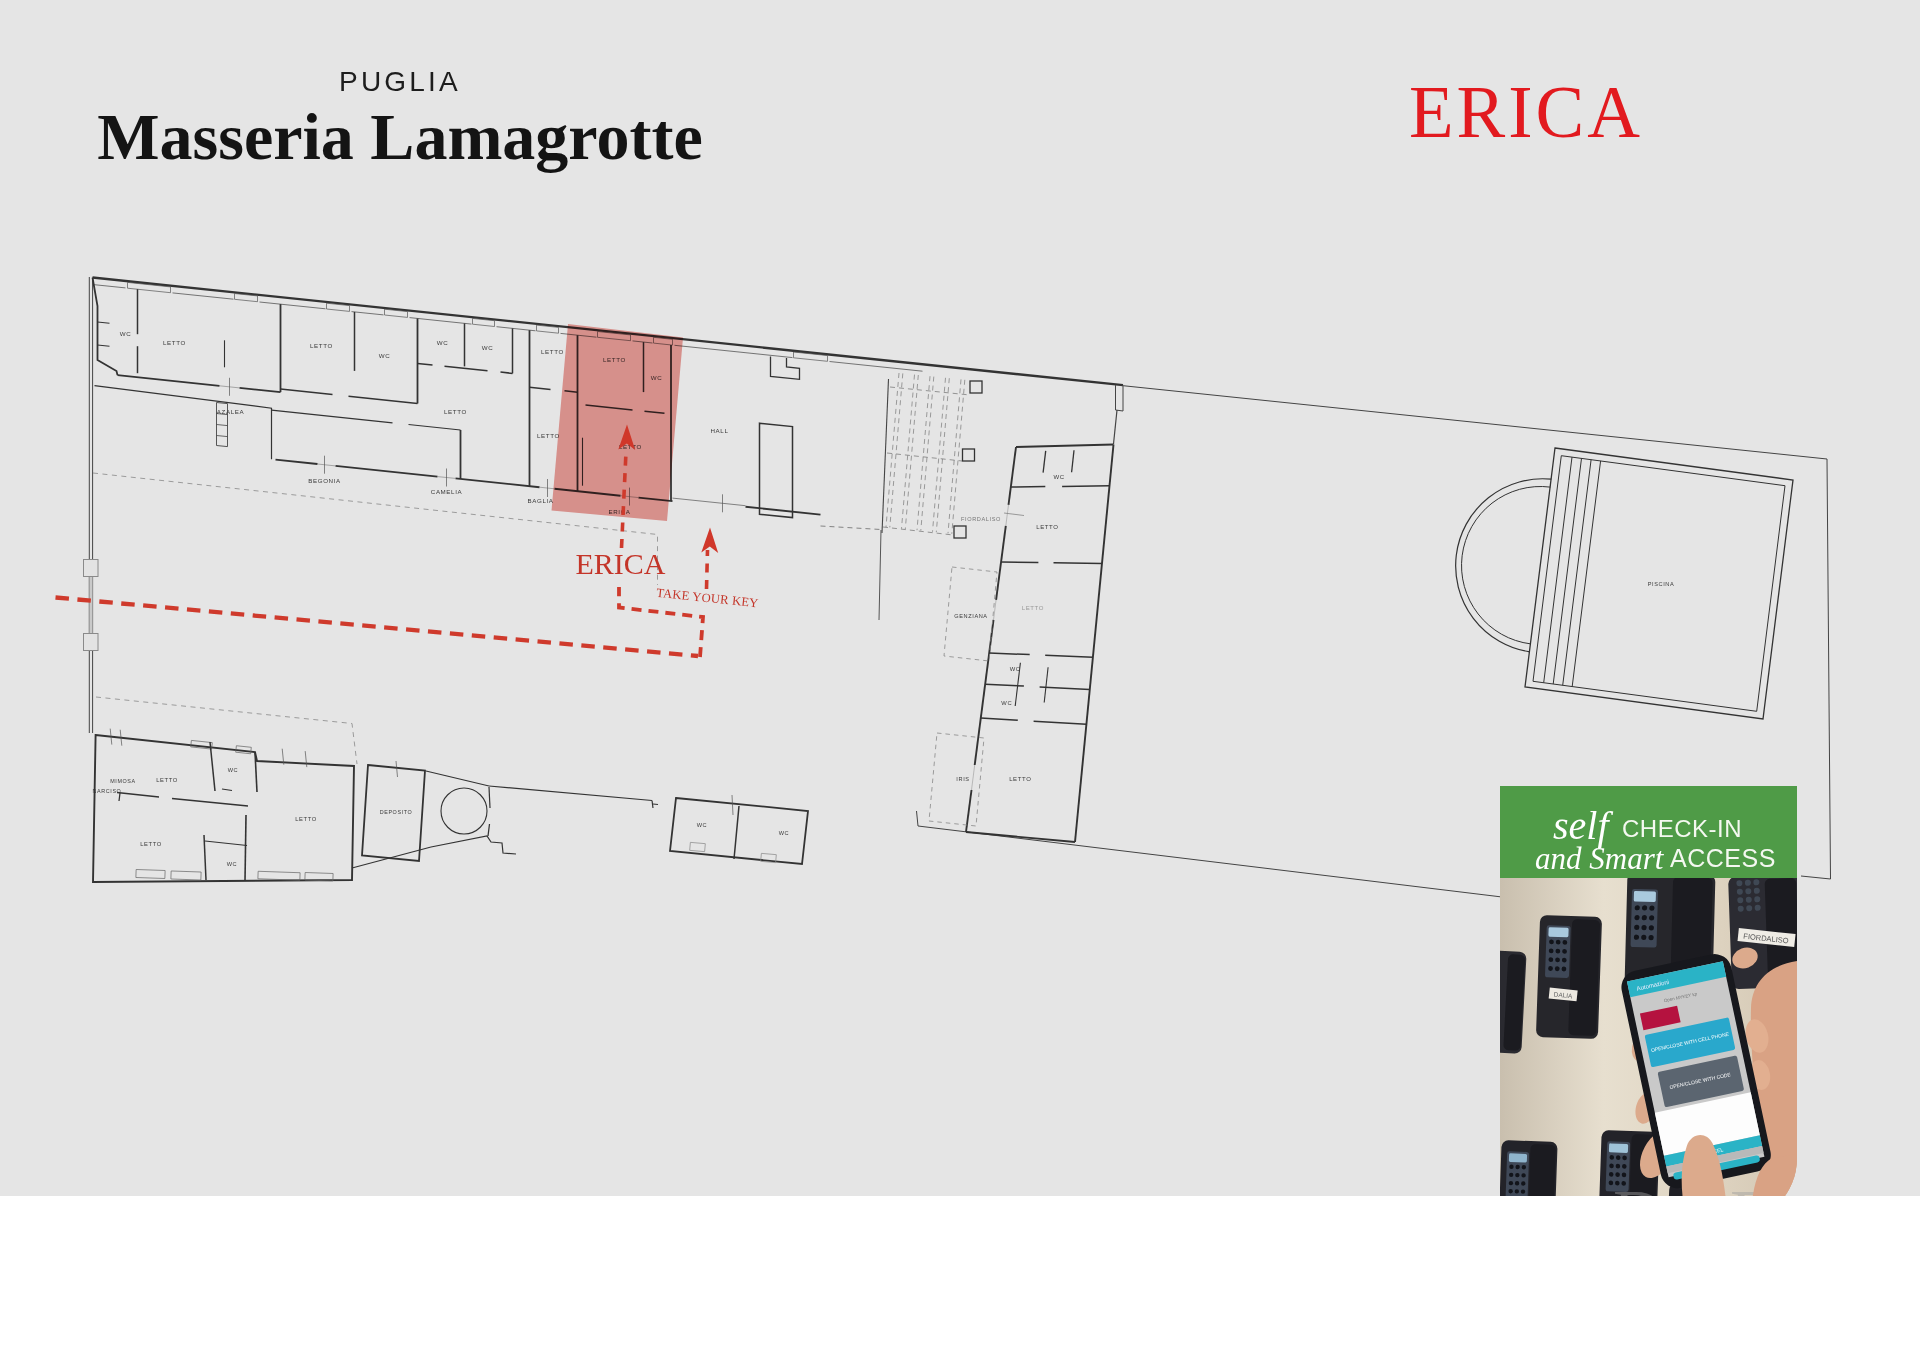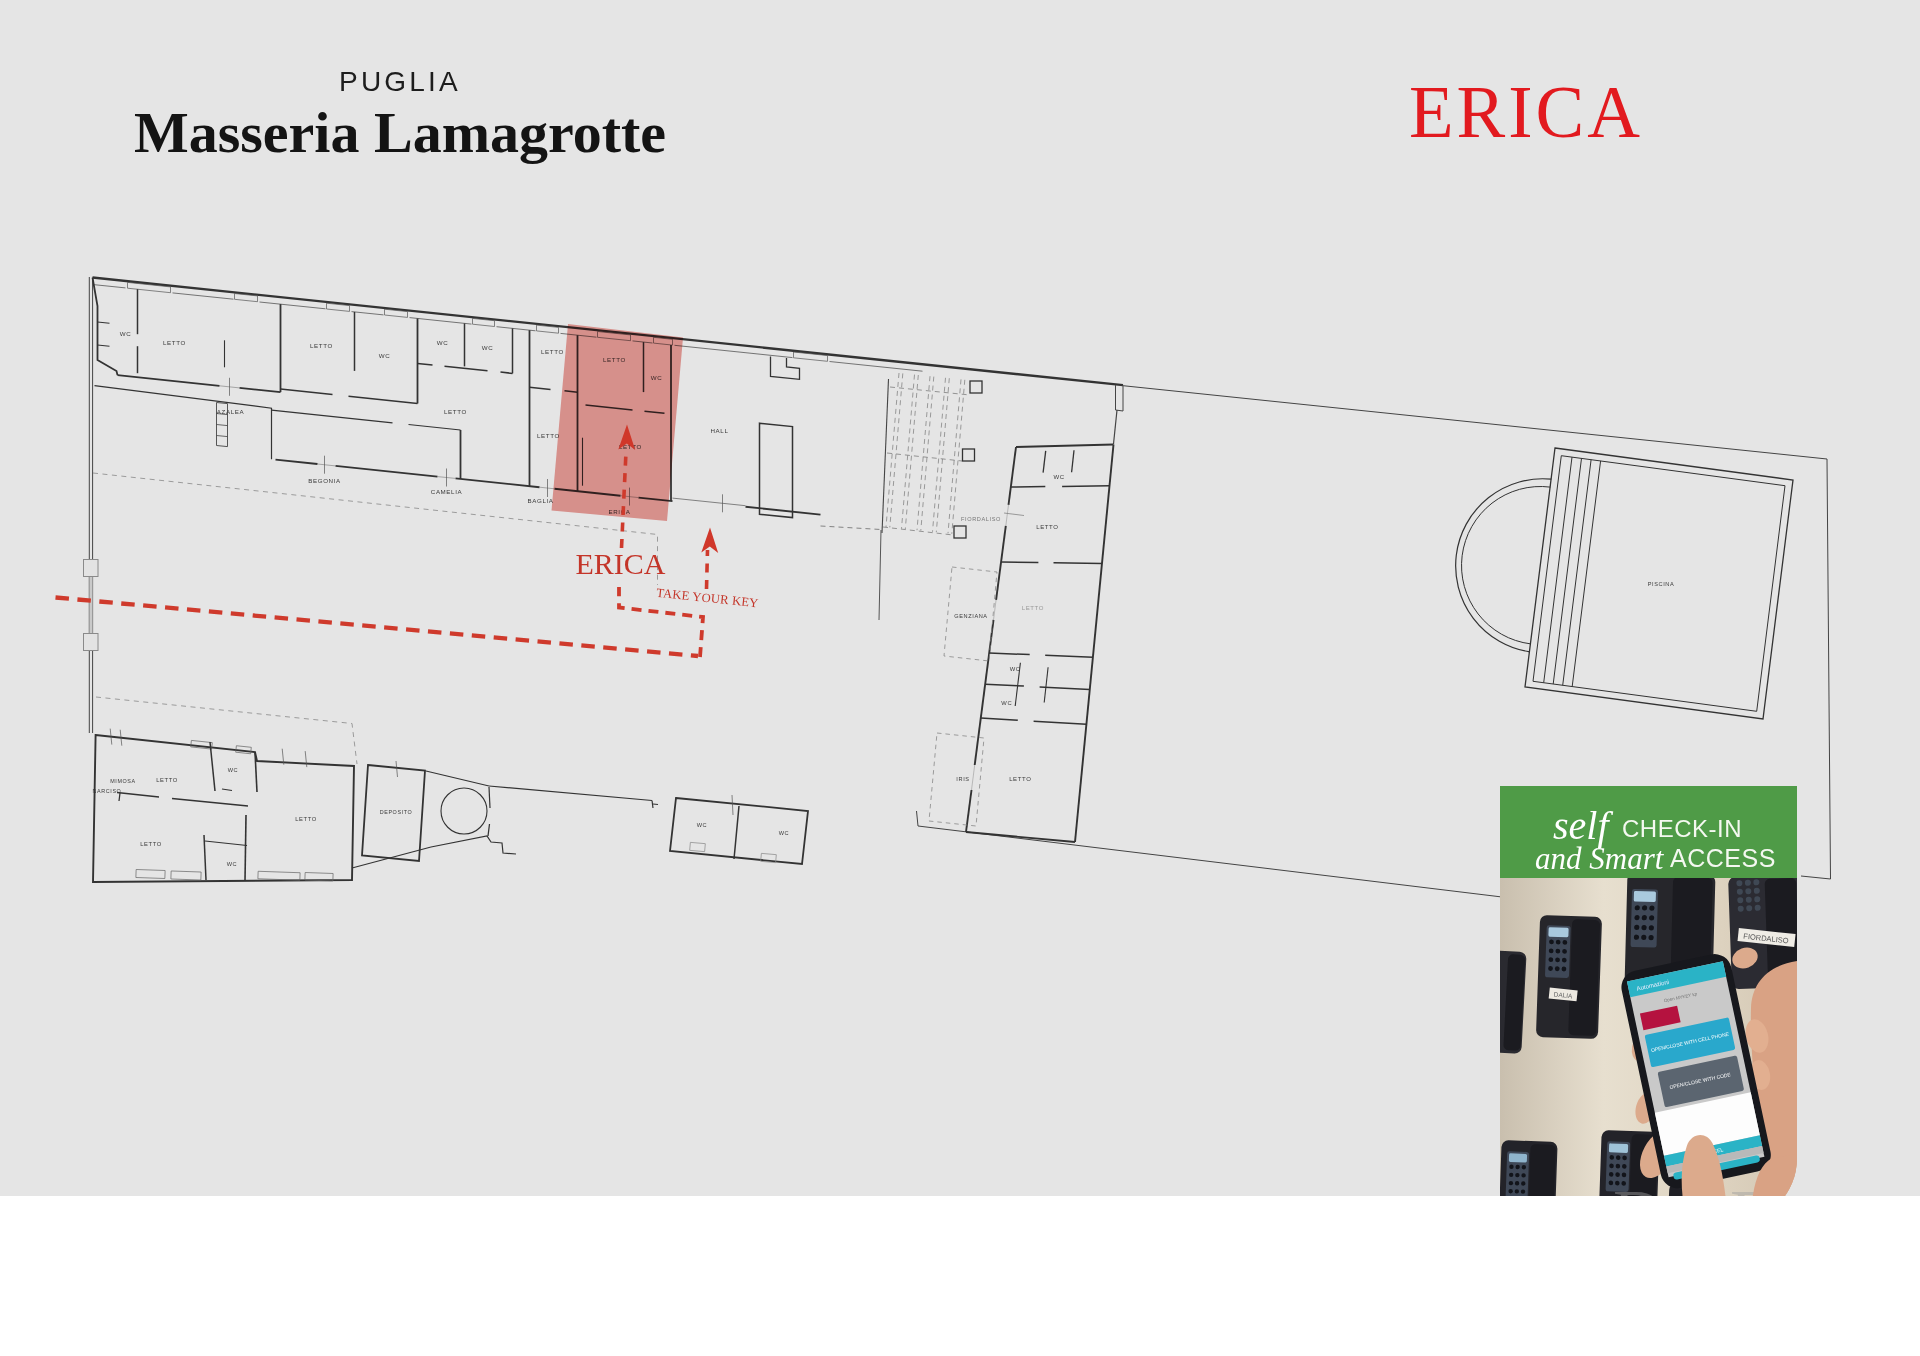--- a/index.html
+++ b/index.html
@@ -6,21 +6,21 @@
   #page { position:relative; width:1920px; height:1196px; overflow:hidden;
           font-family:"Liberation Sans", sans-serif; background:#e5e5e5; }
   .abs { position:absolute; }
 </style>
 </head>
 <body>
 <div id="page">
 
   <div class="abs" style="left:0; top:66px; width:800px; text-align:center; font-size:28px; letter-spacing:3.2px; color:#1d1d1d; font-weight:500;">PUGLIA</div>
 
-  <div class="abs" style="left:0; top:99px; width:800px; text-align:center; font-family:'Liberation Serif',serif; font-weight:bold; font-size:58px; color:#141414;">Masseria Lamagrotte</div>
+  <div class="abs" style="left:0; top:99px; width:800px; text-align:center; font-family:'Liberation Serif',serif; font-weight:bold; font-size:66px; color:#141414;">Masseria Lamagrotte</div>
 
 
   <div class="abs" style="left:1409px; top:71px; width:245px; font-family:'Liberation Serif',serif; font-size:73px; letter-spacing:3px; color:#e21a1f;">ERICA</div>
 
   <svg class="abs" style="left:0; top:0;" width="1920" height="1356" viewBox="0 0 1920 1356">
 
 <line x1="89.3" y1="277" x2="89.3" y2="733" stroke="#444" stroke-width="1.0" stroke-linecap="butt"></line>
 <line x1="92.6" y1="279" x2="92.6" y2="733" stroke="#444" stroke-width="1.0" stroke-linecap="butt"></line>
 
 <line x1="91" y1="576" x2="91" y2="634" stroke="#c9c9c9" stroke-width="3.2" stroke-linecap="butt"></line>

